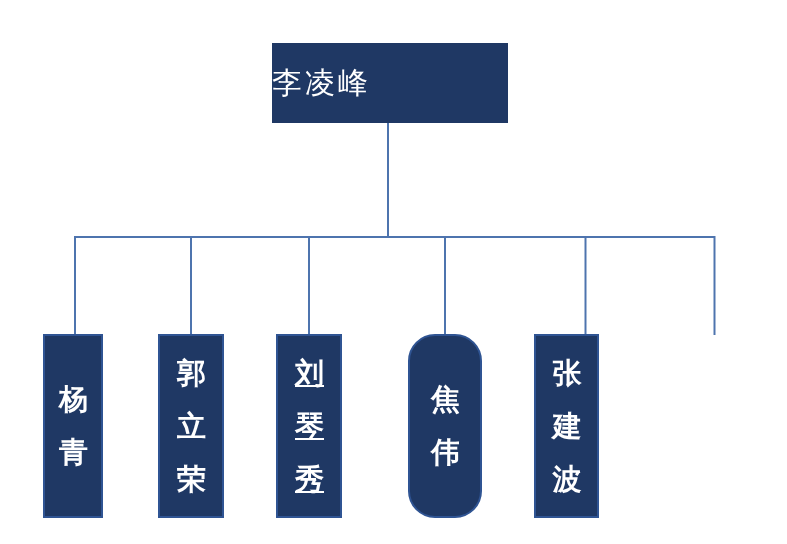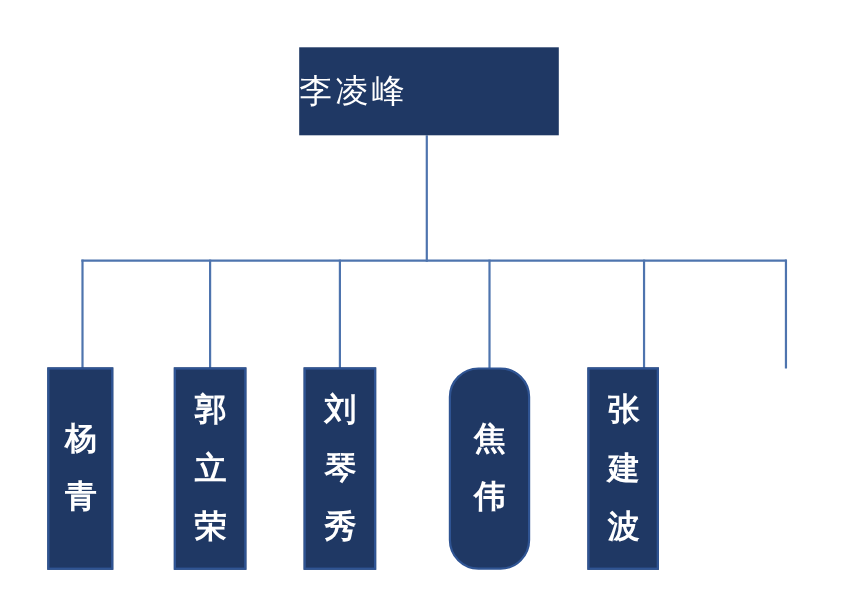--- a/index.html
+++ b/index.html
@@ -58,21 +58,21 @@
     width:28px;
     margin:0 auto;
     font-size:29px;
     font-weight:bold;
     line-height:53px;
     text-align:center;
     word-break:break-all;
   }
   .c1{left:43px;width:60px;}
   .c2{left:158px;width:66px;}
-  .c3{left:276px;width:66px;}
+  .c3{left:276px;width:66px;text-decoration:underline;}
   .c4{left:408px;width:74px;border-radius:27px;}
   .c5{left:534px;width:65px;}
   .c6{left:682px;width:65px;}
 </style>
 </head>
 <body>
 
 <div class="canvas">
 
   <svg class="connectors" width="787" height="544" viewBox="0 0 787 544">

